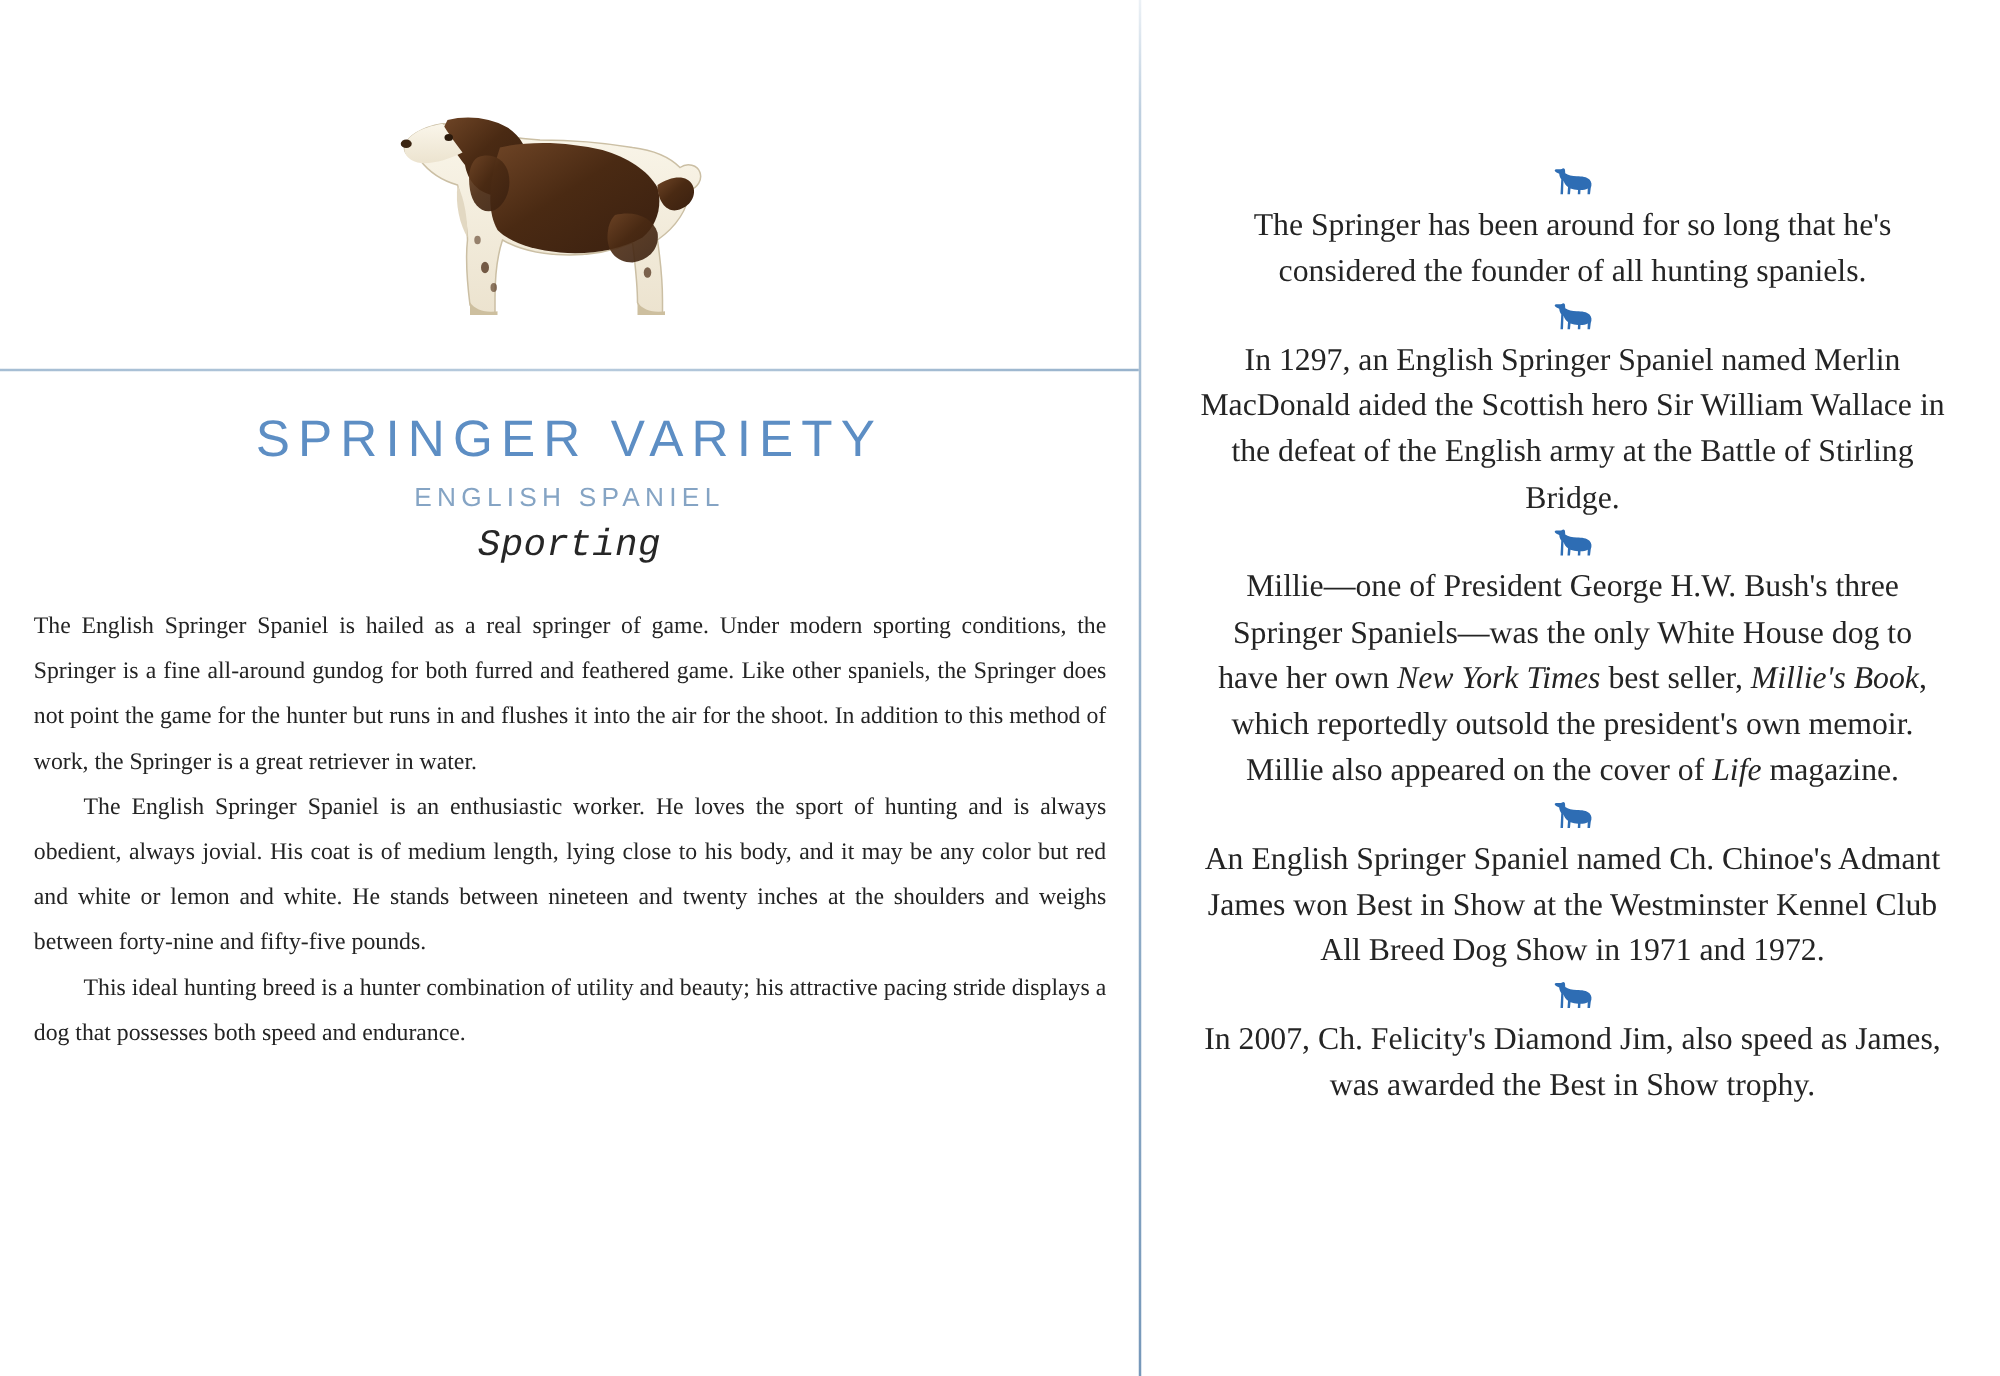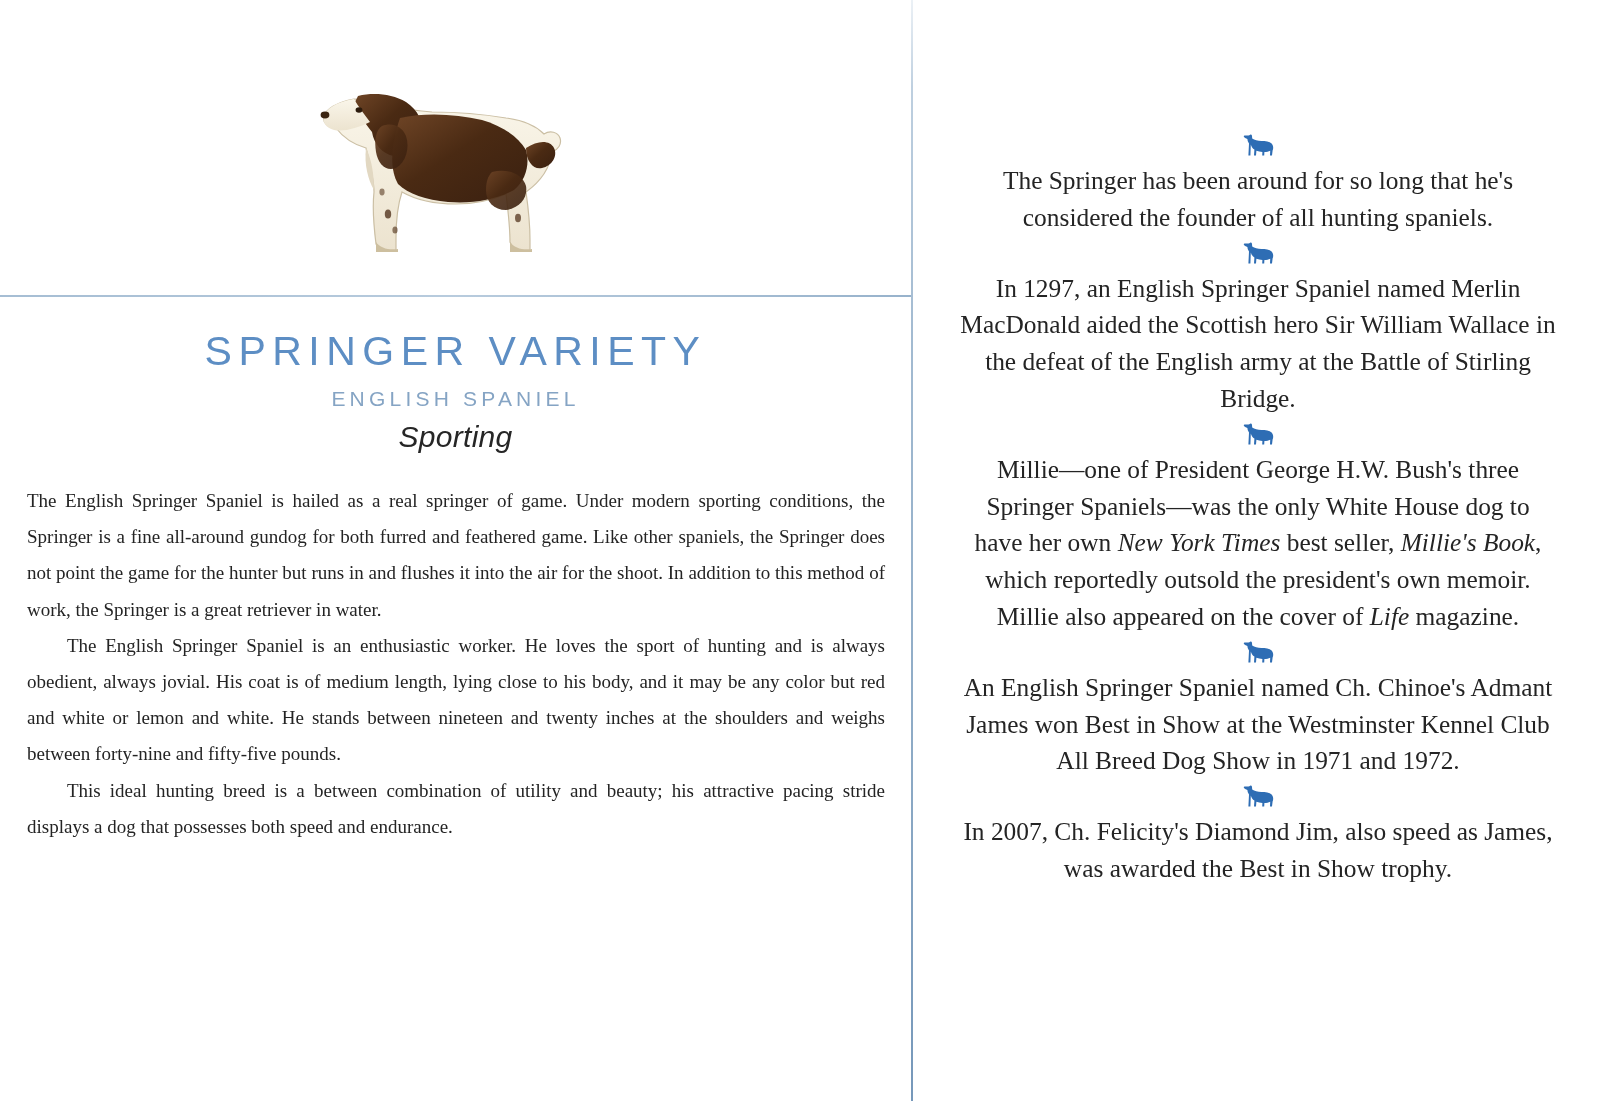--- a/index.html
+++ b/index.html
@@ -85,21 +85,21 @@
   }
   .breed-variety {
     font-family: "Liberation Sans", sans-serif;
     font-size: 21px;
     letter-spacing: 4.2px;
     font-weight: 400;
     color: #85a4c4;
     margin-top: 14px;
   }
   .breed-group {
-    font-family: Liberation Sans, sans-serif;
+    font-family: Liberation Mono, monospace;
     font-style: italic;
     font-size: 30px;
     color: #262626;
     margin-top: 9px;
     letter-spacing: 0.3px;
   }
 
   .body-text {
     position: absolute;
     left: 27px;
@@ -219,21 +219,21 @@
 
     <div class="title-block">
       <div class="breed-title">SPRINGER VARIETY</div>
       <div class="breed-variety">ENGLISH SPANIEL</div>
       <div class="breed-group">Sporting</div>
     </div>
 
     <div class="body-text">
       <p>The English Springer Spaniel is hailed as a real springer of game. Under modern sporting conditions, the Springer is a fine all-around gundog for both furred and feathered game. Like other spaniels, the Springer does not point the game for the hunter but runs in and flushes it into the air for the shoot. In addition to this method of work, the Springer is a great retriever in water.</p>
       <p>The English Springer Spaniel is an enthusiastic worker. He loves the sport of hunting and is always obedient, always jovial.  His coat is of medium length, lying close to his body, and it may be any color but red and white or lemon and white. He stands between nineteen and twenty inches at the shoulders and weighs between forty-nine and fifty-five pounds.</p>
-      <p>This ideal hunting breed is a between combination of utility and beauty; his attractive pacing stride displays a dog that possesses both speed and endurance.</p>
+      <p>This ideal hunting breed is a hunter combination of utility and beauty; his attractive pacing stride displays a dog that possesses both speed and endurance.</p>
     </div>
   </div>
 
   <div class="vertical-divider"></div>
 
   <div class="right-page">
     <div class="facts-list">
 
       <div class="fact-divider">
         <svg width="34" height="24" viewBox="0 0 34 24" xmlns="http://www.w3.org/2000/svg">

